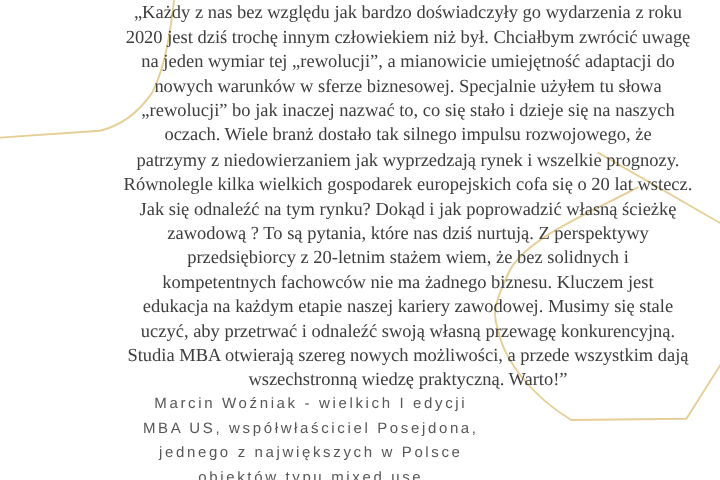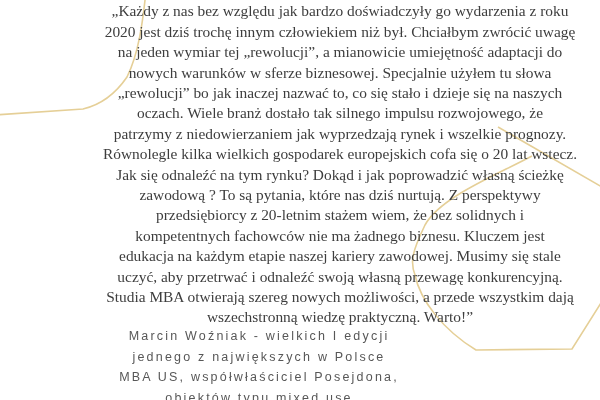--- a/index.html
+++ b/index.html
@@ -82,18 +82,18 @@
     <span class="quote-line">przedsiębiorcy z 20-letnim stażem wiem, że bez solidnych i</span>
     <span class="quote-line">kompetentnych fachowców nie ma żadnego biznesu. Kluczem jest</span>
     <span class="quote-line">edukacja na każdym etapie naszej kariery zawodowej. Musimy się stale</span>
     <span class="quote-line">uczyć, aby przetrwać i odnaleźć swoją własną przewagę konkurencyjną.</span>
     <span class="quote-line">Studia MBA otwierają szereg nowych możliwości, a przede wszystkim dają</span>
     <span class="quote-line">wszechstronną wiedzę praktyczną. Warto!”</span>
   </blockquote>
 
   <div class="attribution">
     <span class="attribution-line">Marcin Woźniak - wielkich I edycji</span>
+    <span class="attribution-line">MBA US, współwłaściciel Posejdona,</span>
     <span class="attribution-line">jednego z największych w Polsce</span>
-    <span class="attribution-line">MBA US, współwłaściciel Posejdona,</span>
     <span class="attribution-line">obiektów typu mixed use</span>
   </div>
 
 </div>
 
 </body></html>

